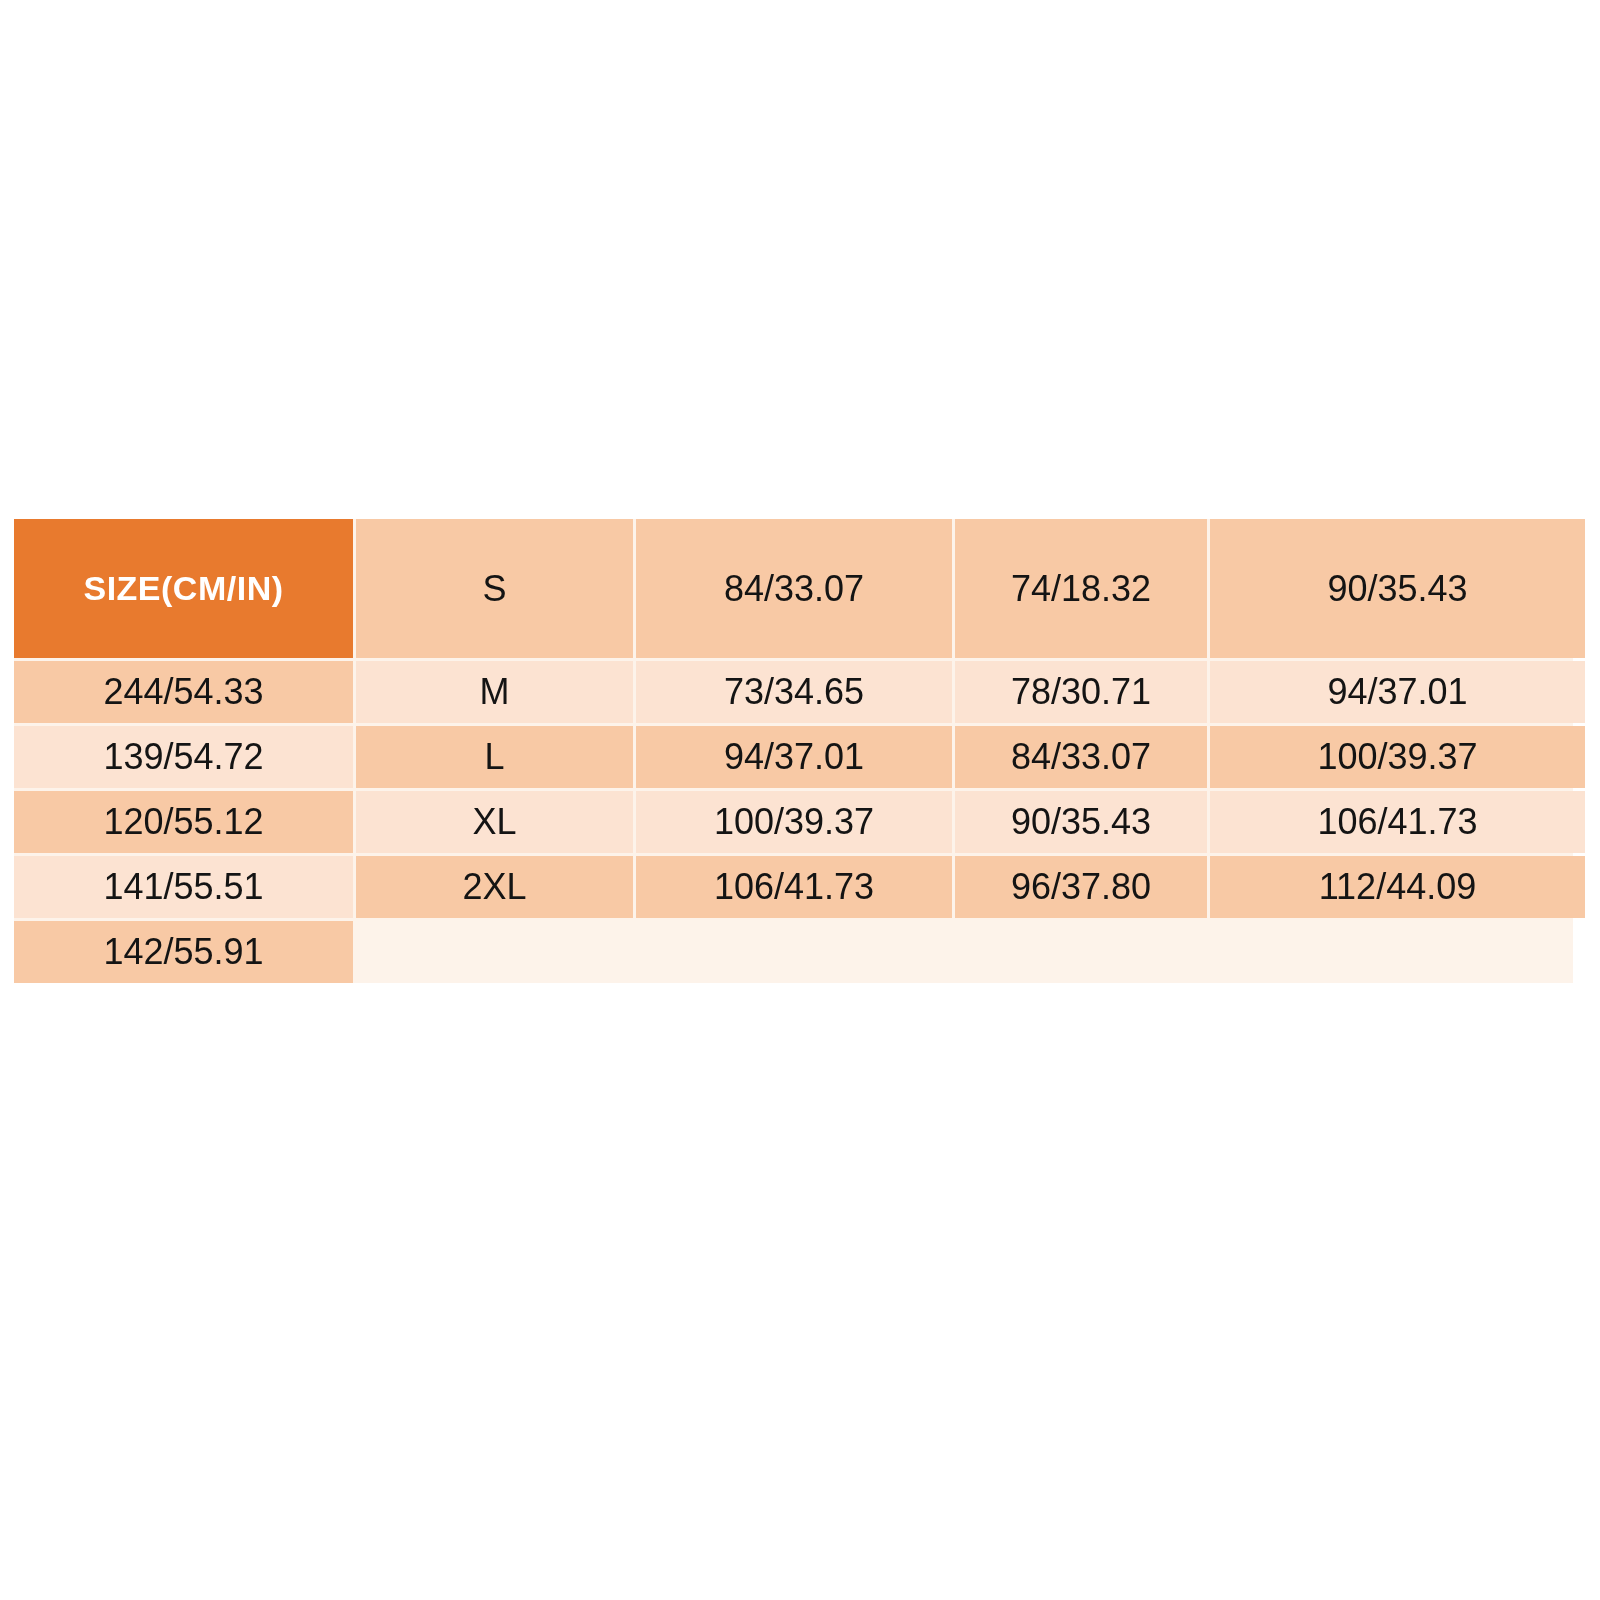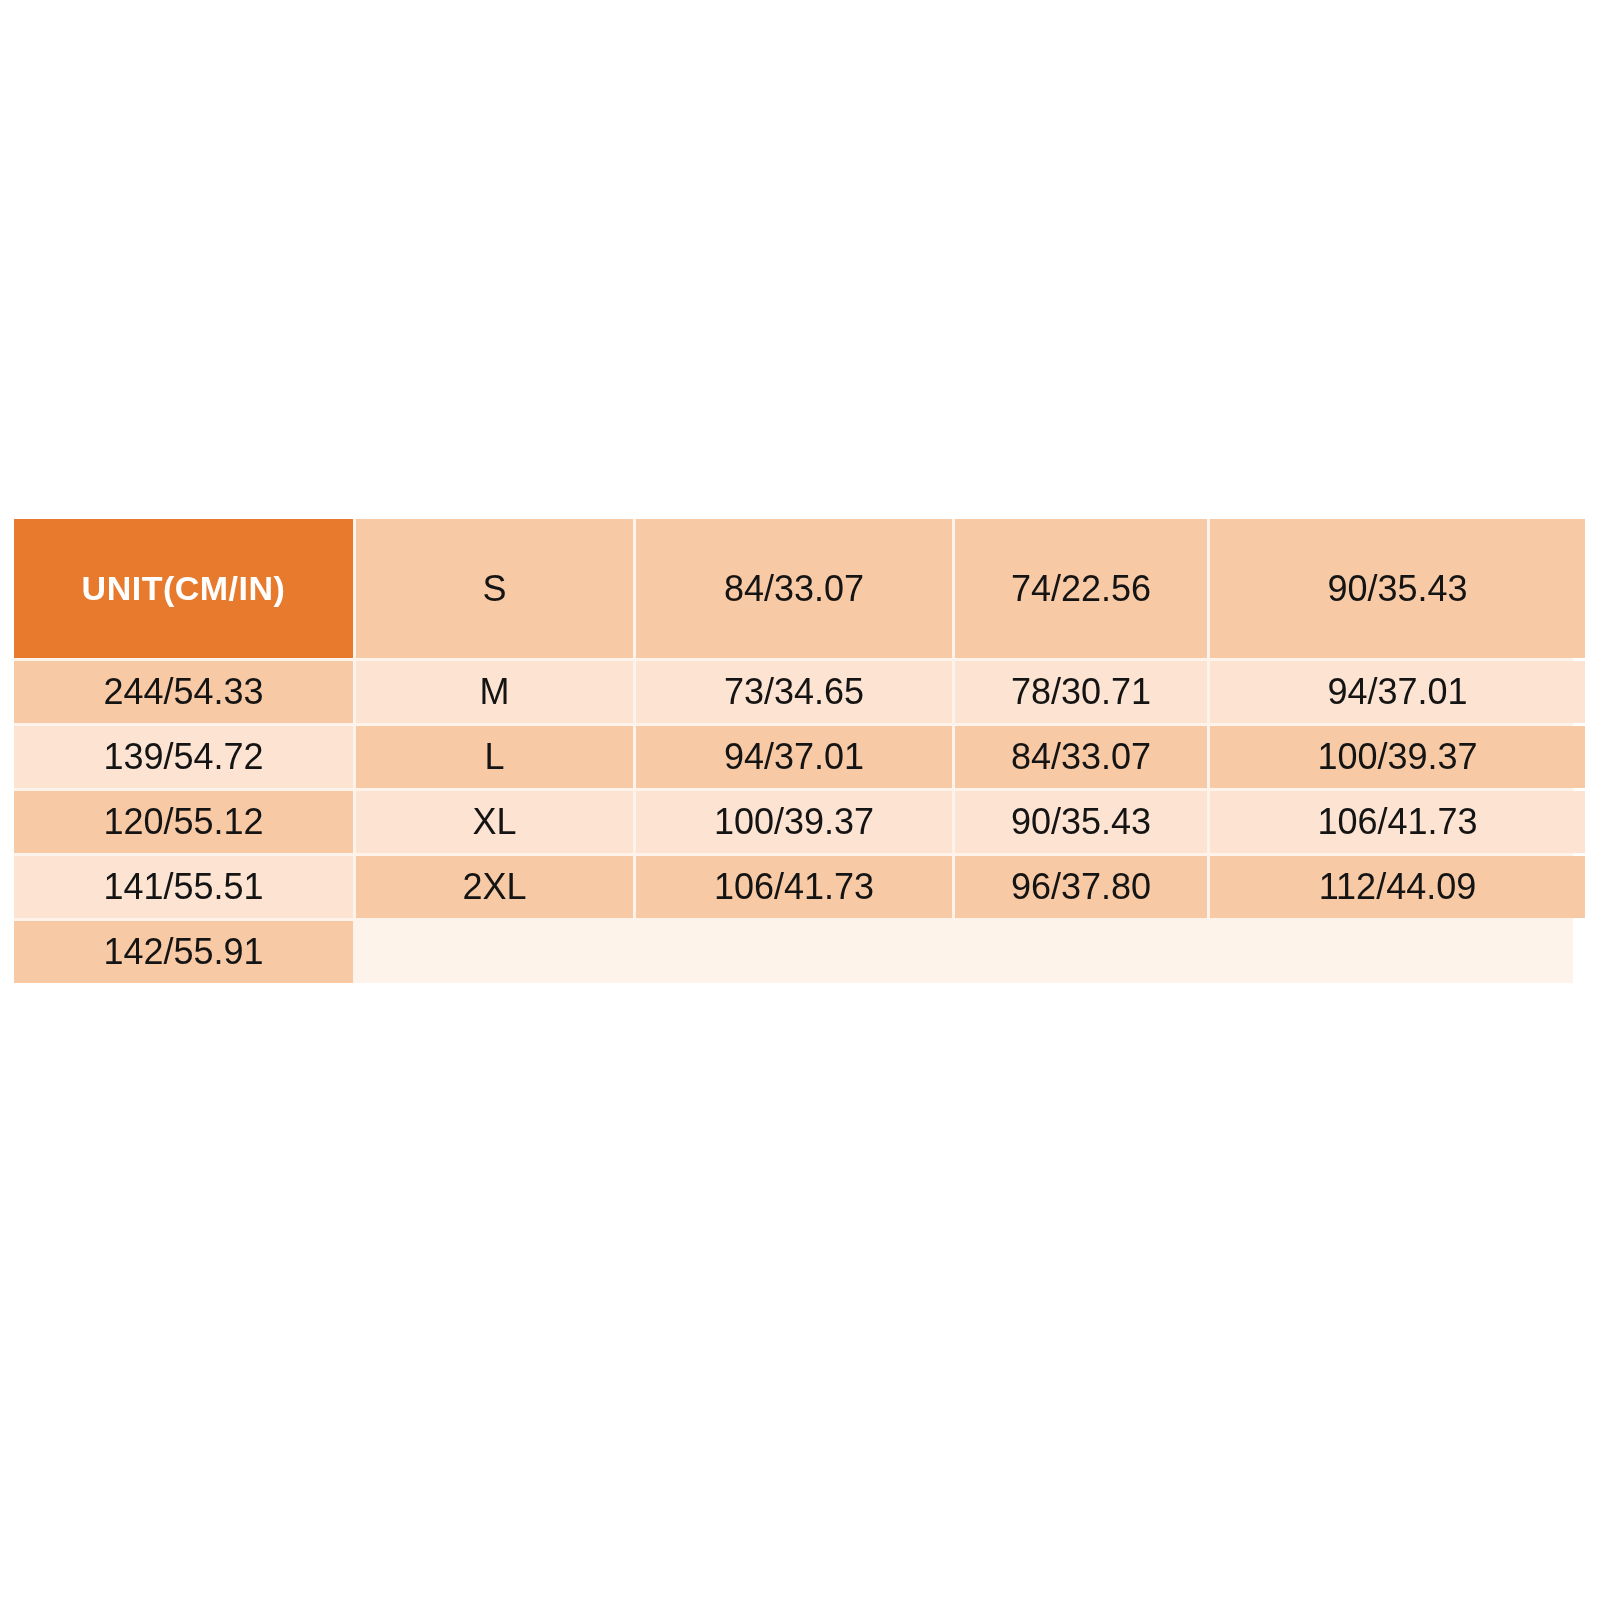--- a/index.html
+++ b/index.html
@@ -65,26 +65,26 @@
     font-size:36px;
   }
   .trow.dark .cell{background:var(--row-dark);}
   .trow.light .cell{background:var(--row-light);}
 </style>
 </head>
 <body>
 
 <div class="size-table">
 
-  <div class="header-cell">UNIT(CM/IN)</div>
+  <div class="header-cell">SIZE(CM/IN)</div>
 
   <div class="trow dark">
     <div class="cell">S</div>
     <div class="cell">84/33.07</div>
-    <div class="cell">74/22.56</div>
+    <div class="cell">74/18.32</div>
     <div class="cell">90/35.43</div>
     <div class="cell">244/54.33</div>
   </div>
 
   <div class="trow light">
     <div class="cell">M</div>
     <div class="cell">73/34.65</div>
     <div class="cell">78/30.71</div>
     <div class="cell">94/37.01</div>
     <div class="cell">139/54.72</div>

